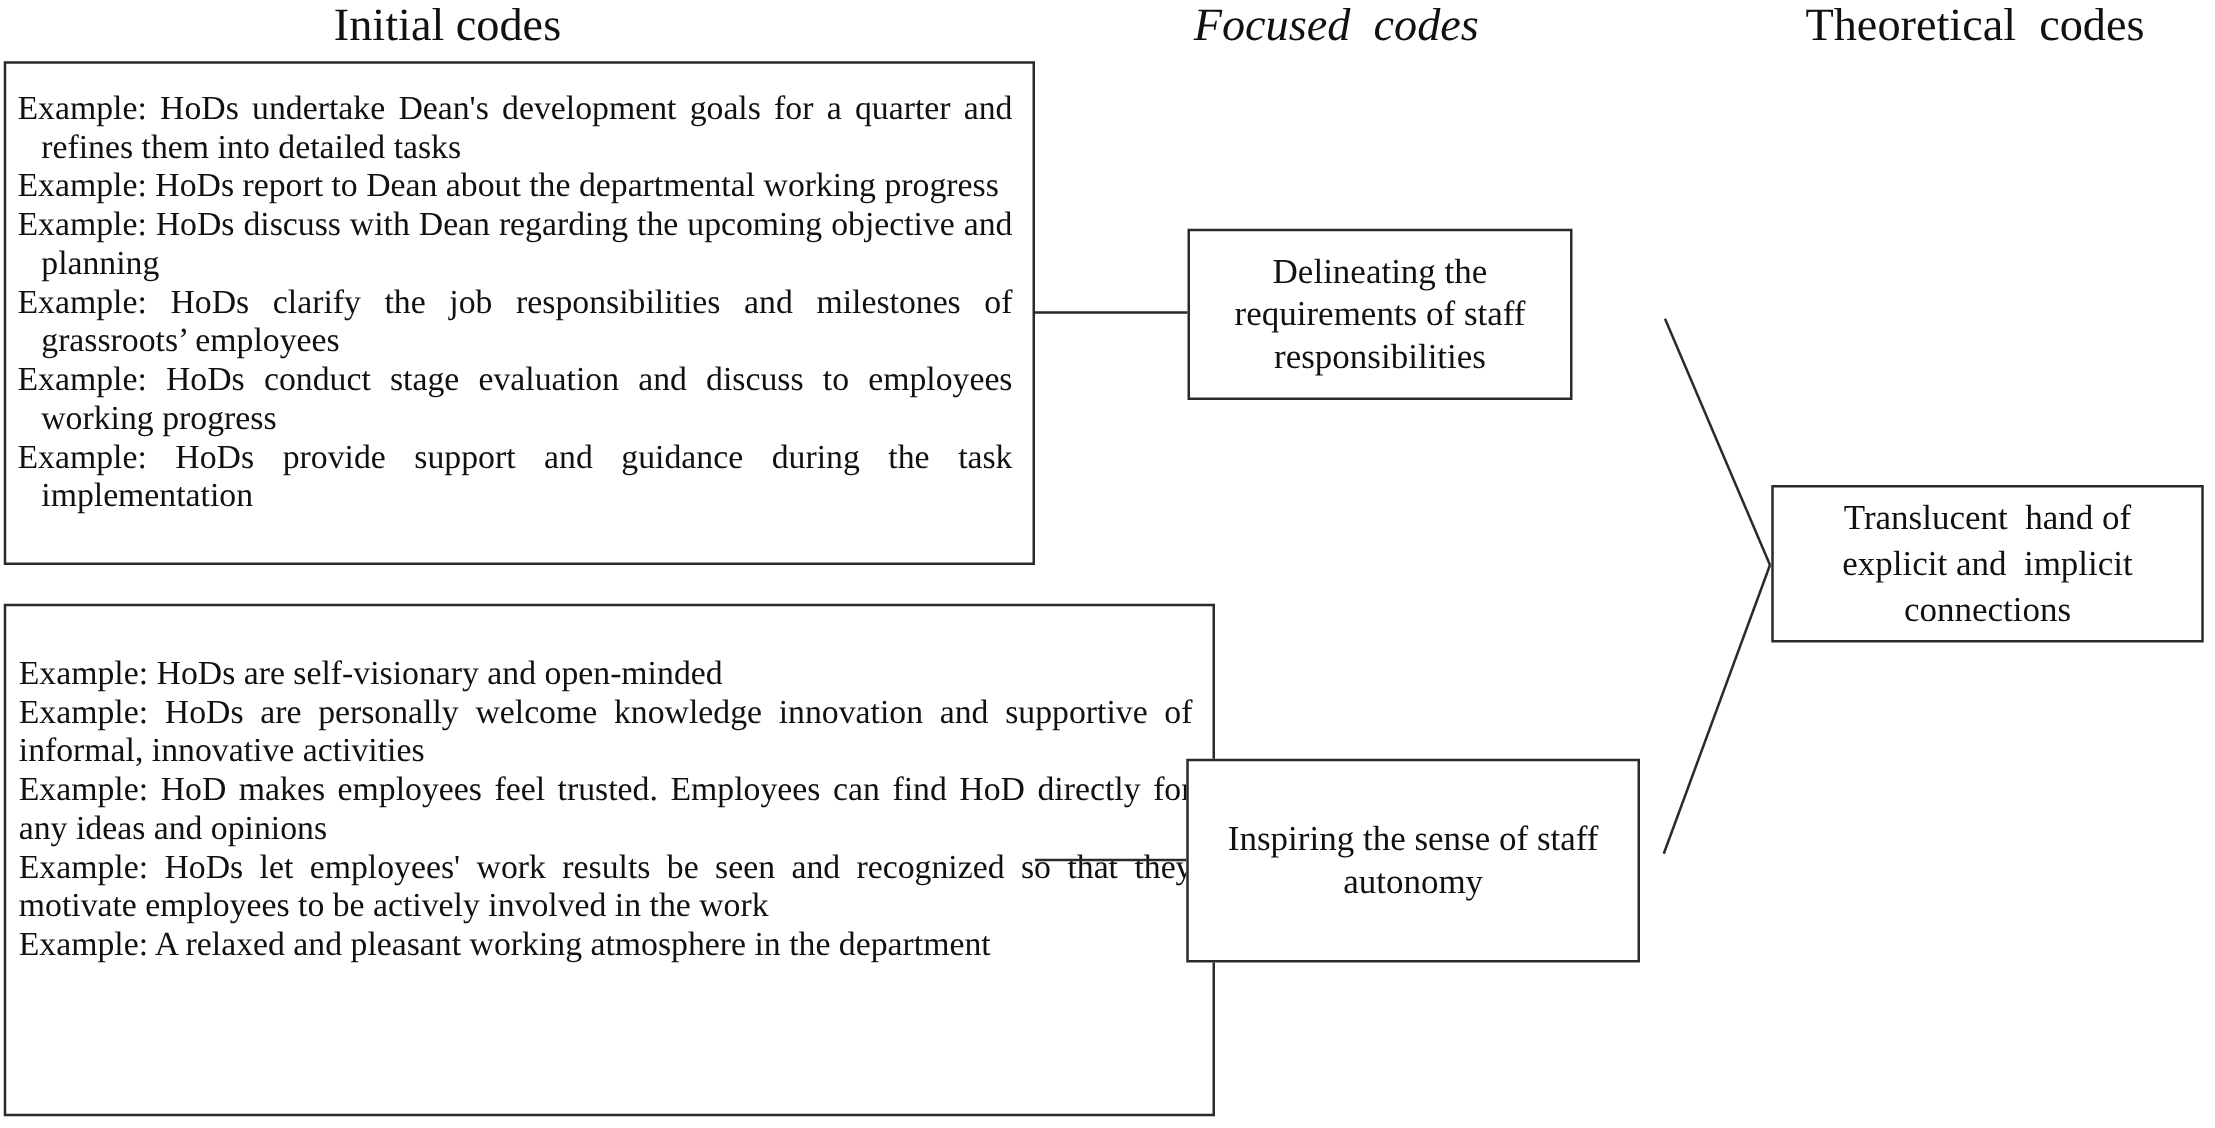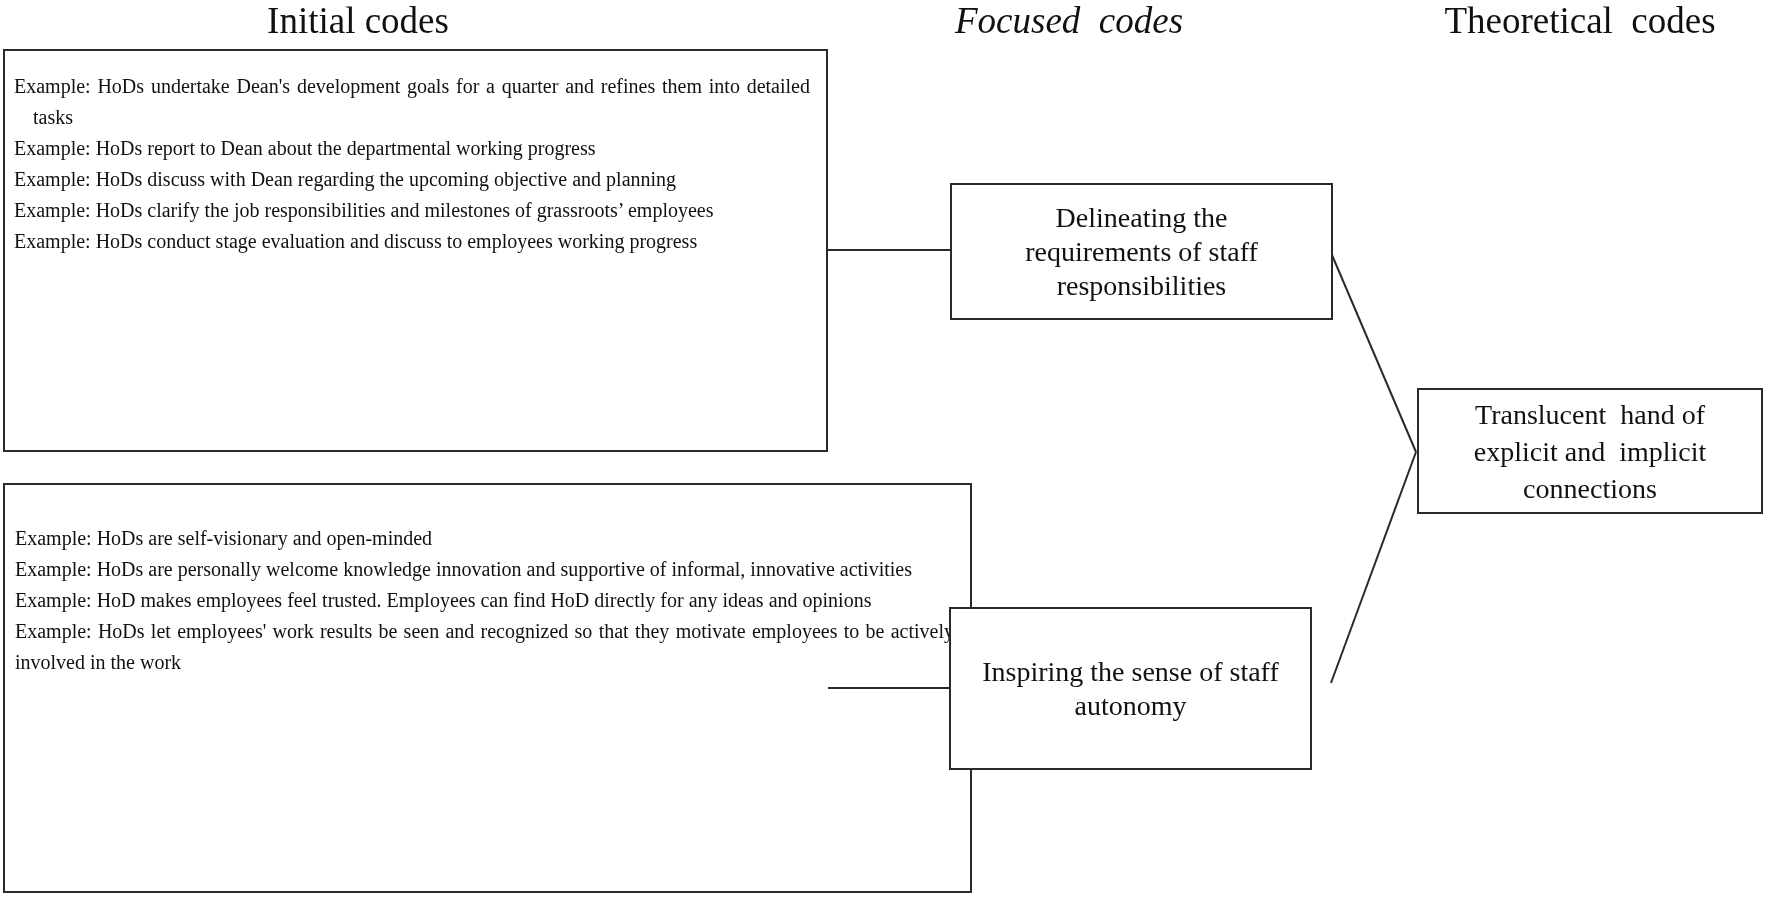--- a/index.html
+++ b/index.html
@@ -15,32 +15,32 @@
     white-space:pre-wrap; color:var(--txt,#111111);
   }
   #title-initial     { left:148px; }
   #title-focused     { left:859px;font-style:italic; }
   #title-theoretical { left:1370px; }
 
   .codebox {
     position:absolute; box-sizing:border-box; background:#ffffff;
     border:2px solid var(--bd,#2a2a2a);
   }
-  .examples-box { font-size:20px; line-height:31px; text-align:justify; }
+  .examples-box { font-size:27px; line-height:31px; text-align:justify; }
   .examples-box p.example { margin:0; }
   #box-initial-1 { left:3px;  top:49px;  width:825px; height:403px; padding:20px 16px 8px 9px; }
   #box-initial-1 p.example { padding-left:19px; text-indent:-19px; }
   #box-initial-2 { left:3px;  top:483px; width:969px; height:410px; padding:38px 16px 8px 10px; }
 
   .label-box {
     display:flex; align-items:center; justify-content:center;
     text-align:center; font-size:28px; line-height:34px;
     white-space:pre-wrap;
   }
-  #box-focused-1 { left:950px;  top:183px; width:383px; height:137px; }
+  #box-focused-1 { left:950px;  top:183px; width:308px; height:137px; }
   #box-focused-2 { left:949px;  top:607px; width:363px; height:163px; }
   #box-theoretical { left:1417px; top:388px; width:346px; height:126px; line-height:37px; }
 
   svg.connectors { position:absolute; left:0; top:0; pointer-events:none; }
   svg.connectors line { stroke:var(--ln,#2a2a2a); stroke-width:2; }
 </style>
 </head>
 <body>
 
 <div class="canvas" style="--bg: #ffffff; --txt: #111111; --bd: #2a2a2a; --ln: #2a2a2a;">
@@ -48,27 +48,29 @@
   <div class="col-title" id="title-initial">Initial codes</div>
   <div class="col-title" id="title-focused">Focused  codes</div>
   <div class="col-title" id="title-theoretical">Theoretical  codes</div>
 
   <div class="codebox examples-box" id="box-initial-1">
       <p class="example">Example: HoDs undertake Dean's development goals for a quarter and refines them into detailed tasks</p>
       <p class="example">Example: HoDs report to Dean about the departmental working progress</p>
       <p class="example">Example: HoDs discuss with Dean regarding the upcoming objective and planning</p>
       <p class="example">Example: HoDs clarify the job responsibilities and milestones of grassroots’ employees</p>
       <p class="example">Example: HoDs conduct stage evaluation and discuss to employees working progress</p>
+      <p class="example">Example: HoDs  provide support and guidance during the task implementation</p>
     </div>
 
   <div class="codebox examples-box" id="box-initial-2">
       <p class="example">Example:  HoDs are self-visionary and open-minded</p>
       <p class="example">Example: HoDs are personally welcome knowledge innovation and supportive of informal, innovative activities</p>
       <p class="example">Example: HoD makes employees feel trusted. Employees can find HoD directly for  any ideas and opinions</p>
       <p class="example">Example: HoDs let employees' work results be seen and recognized so that they motivate employees to be actively involved in the work</p>
+      <p class="example">Example: A relaxed and pleasant working atmosphere in the department</p>
     </div>
 
   <div class="codebox label-box" id="box-focused-1">
     <span>Delineating the
 requirements of staff
 responsibilities</span>
   </div>
 
   <div class="codebox label-box" id="box-focused-2">
     <span>Inspiring the sense of staff

